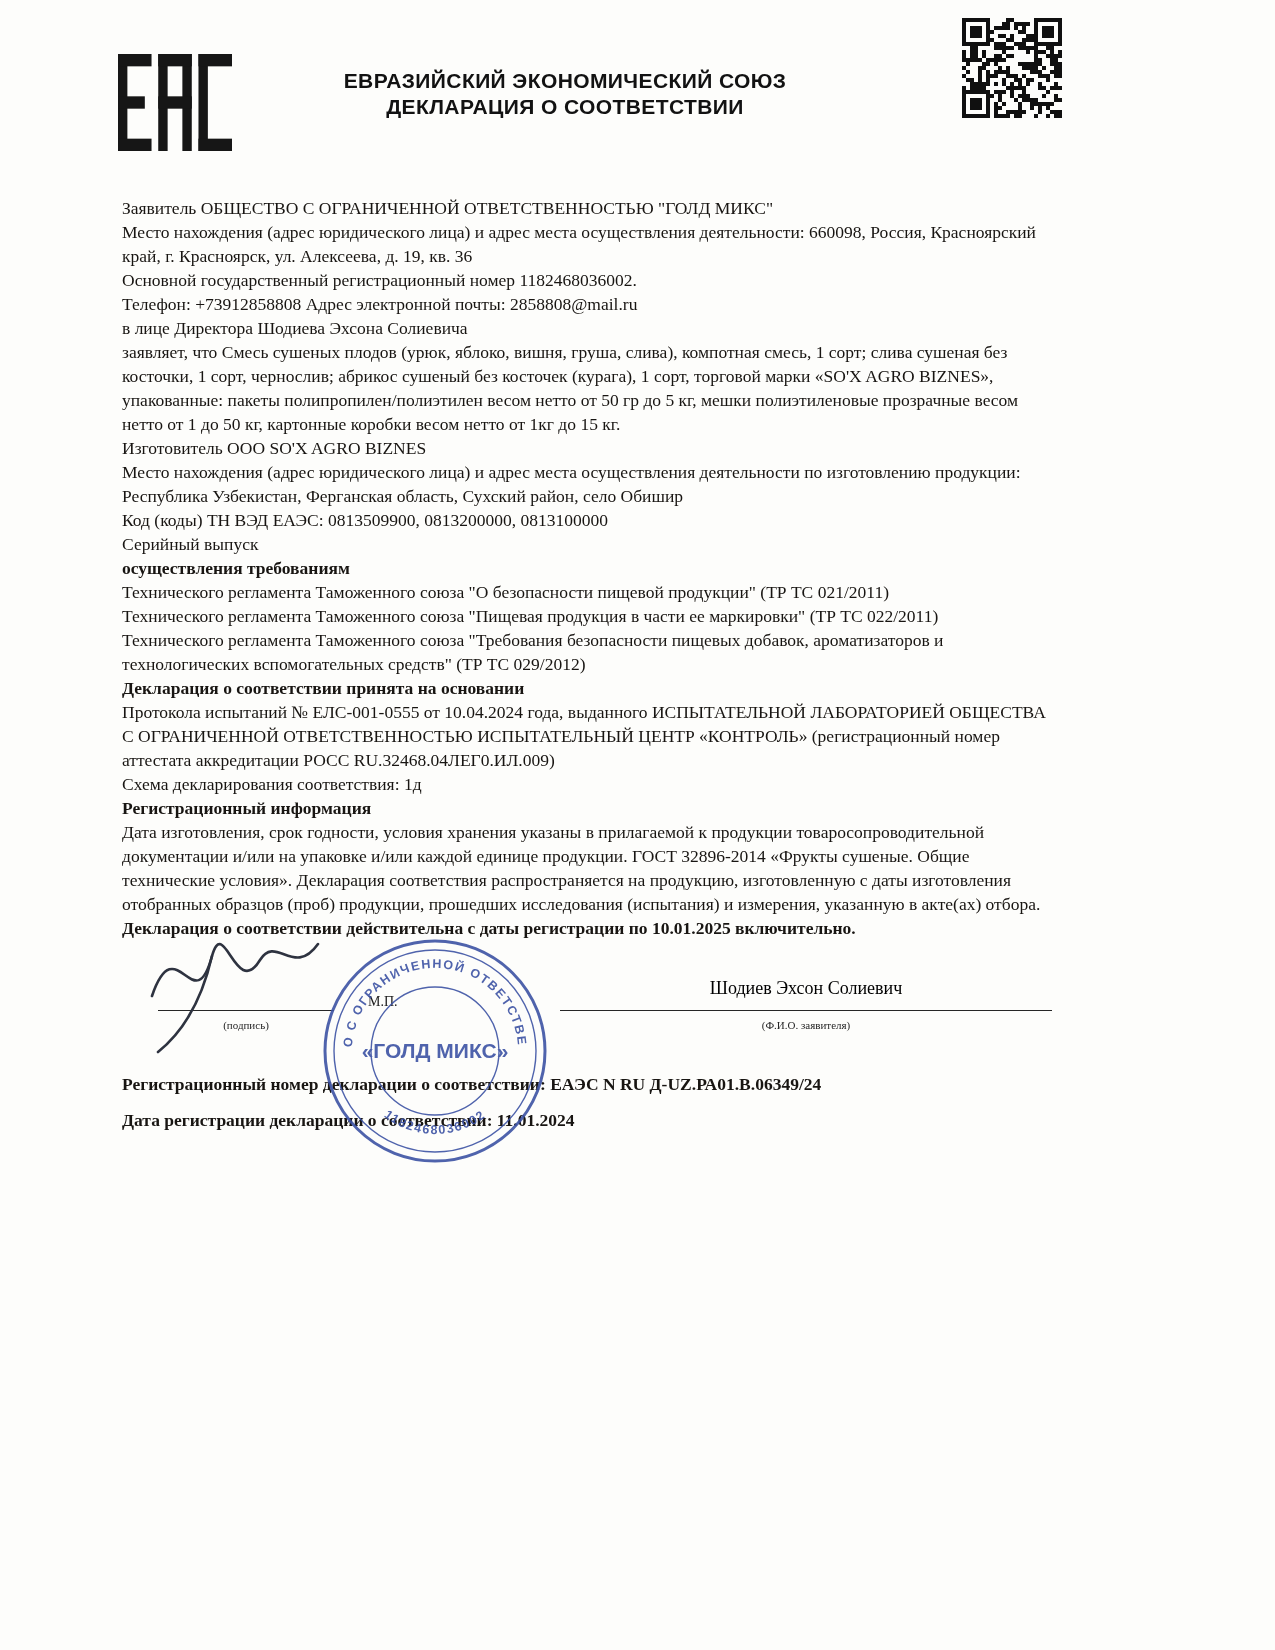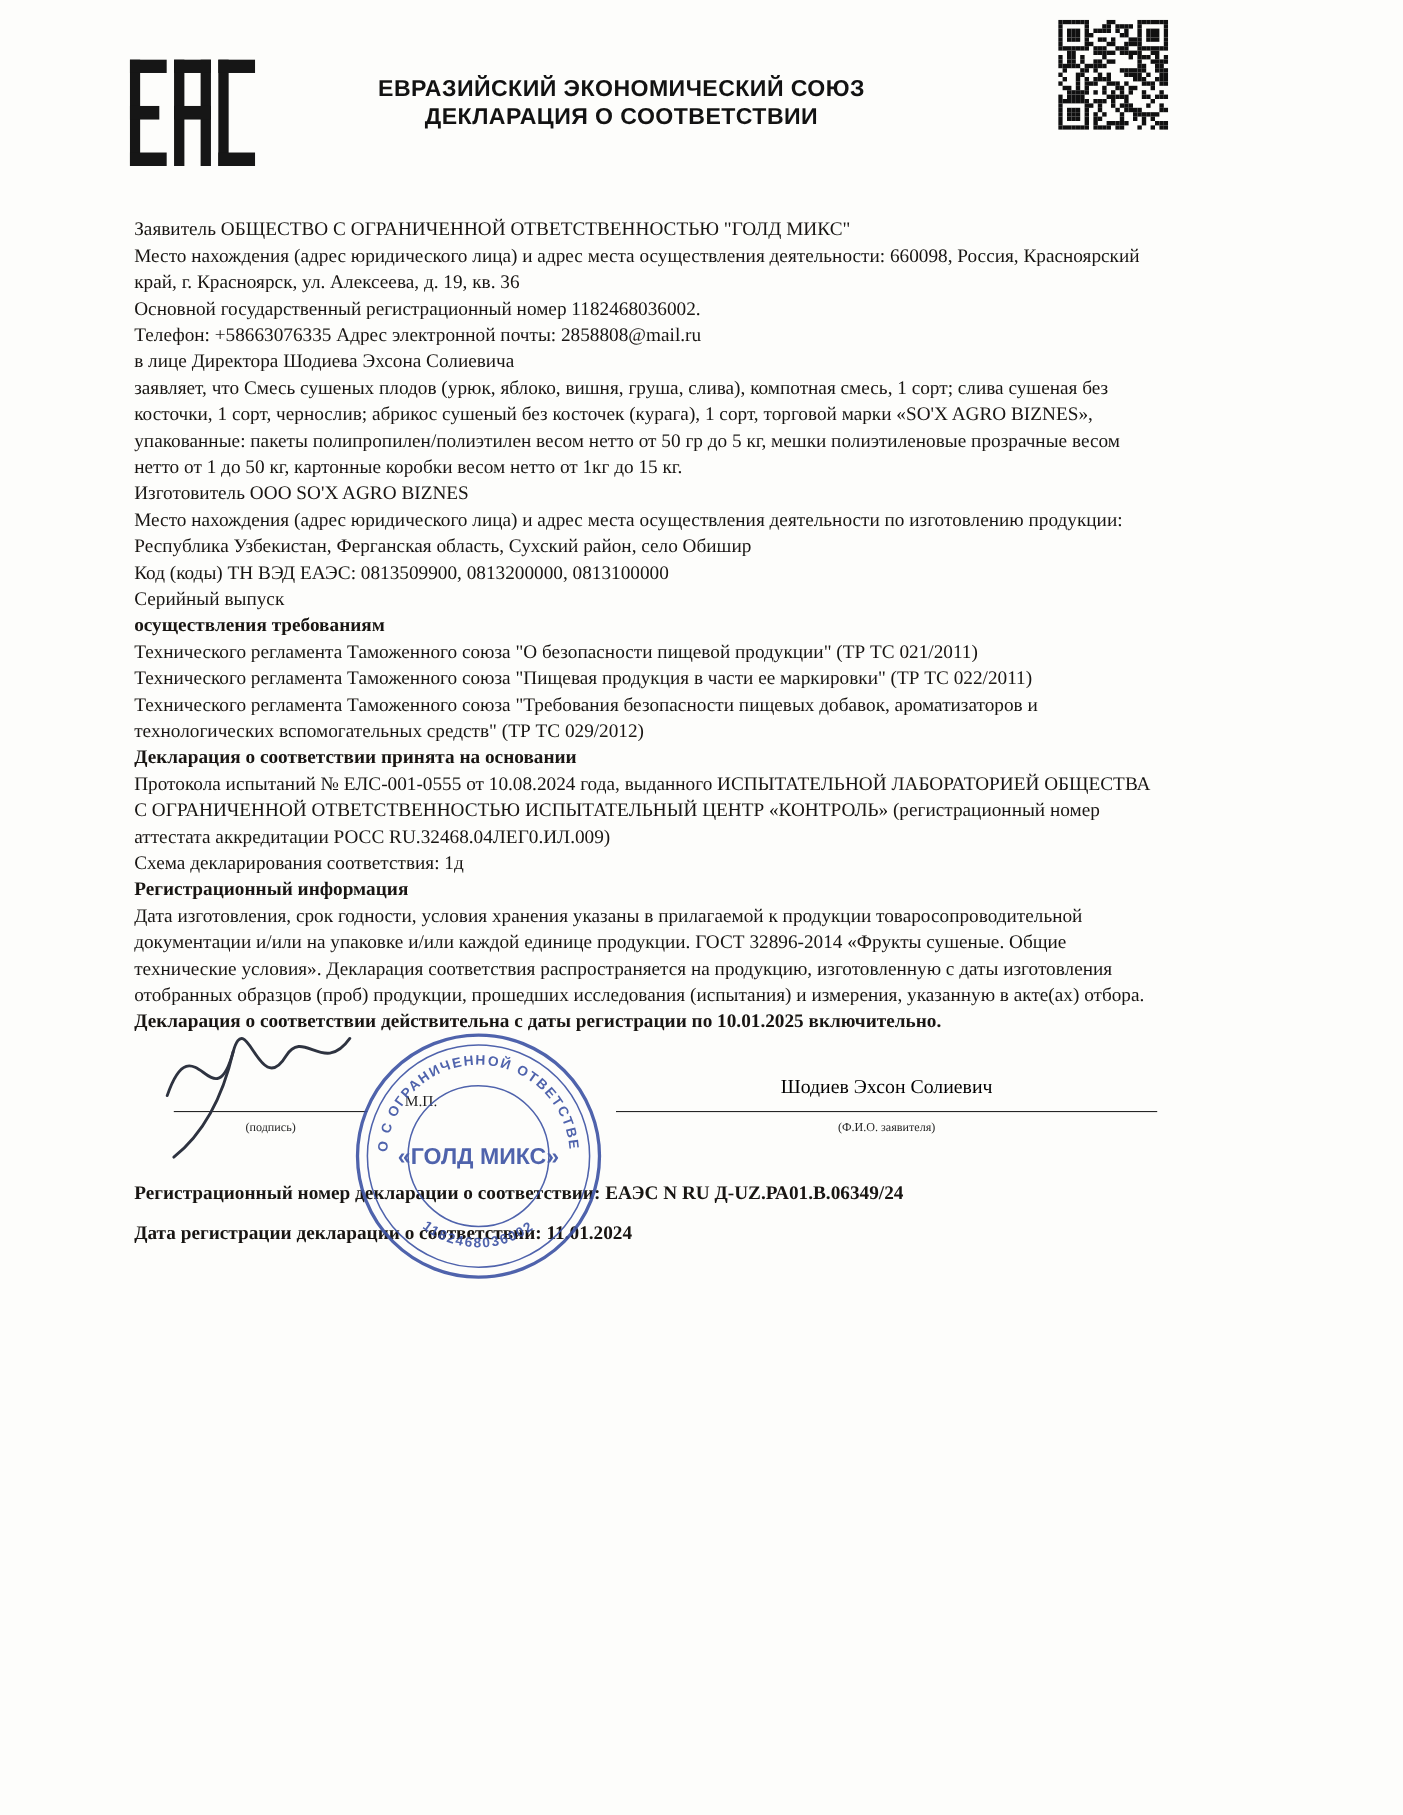--- a/index.html
+++ b/index.html
@@ -418,38 +418,38 @@
       <rect x="92" y="96" width="4" height="4"></rect>
       <rect x="96" y="96" width="4" height="4"></rect>
     </svg>
 
   <div class="doc">
 
     <p><span class="lead">Заявитель</span> <span>ОБЩЕСТВО С ОГРАНИЧЕННОЙ  ОТВЕТСТВЕННОСТЬЮ "ГОЛД МИКС"</span></p>
 
     <p>Место нахождения (адрес юридического лица) и адрес места осуществления деятельности: 660098, Россия,  Красноярский край, г. Красноярск, ул. Алексеева, д. 19, кв. 36</p>
     <p>Основной государственный регистрационный номер 1182468036002.</p>
-    <p>Телефон: +58663076335 Адрес электронной почты: 2858808@mail.ru</p>
+    <p>Телефон: +73912858808 Адрес электронной почты: 2858808@mail.ru</p>
 
     <p><span class="lead">в лице</span> <span>Директора Шодиева Эхсона Солиевича</span></p>
 
     <p><span class="lead">заявляет, что</span> <span>Смесь сушеных плодов (урюк, яблоко, вишня, груша, слива), компотная смесь, 1 сорт; слива сушеная без косточки, 1 сорт, чернослив; абрикос сушеный без косточек (курага), 1 сорт, торговой марки «SO'X AGRO BIZNES», упакованные: пакеты полипропилен/полиэтилен весом нетто от 50 гр до 5 кг, мешки полиэтиленовые прозрачные весом нетто от 1 до 50 кг, картонные коробки весом нетто от 1кг до 15 кг.</span></p>
 
     <p>Изготовитель ООО SO'X AGRO BIZNES</p>
     <p>Место нахождения (адрес юридического лица) и адрес места осуществления деятельности по изготовлению продукции: Республика Узбекистан, Ферганская область,  Сухский район, село Обишир</p>
     <p>Код (коды) ТН ВЭД ЕАЭС: 0813509900, 0813200000, 0813100000</p>
     <p>Серийный выпуск</p>
 
     <p class="boldline">осуществления требованиям</p>
     <p>Технического регламента Таможенного союза "О безопасности пищевой продукции" (ТР ТС 021/2011)</p>
     <p>Технического регламента Таможенного союза "Пищевая продукция в части ее маркировки" (ТР ТС 022/2011)</p>
     <p>Технического регламента Таможенного союза "Требования безопасности пищевых добавок, ароматизаторов и технологических вспомогательных средств" (ТР ТС 029/2012)</p>
 
     <p class="boldline">Декларация о соответствии принята на основании</p>
-    <p>Протокола испытаний № ЕЛС-001-0555 от 10.08.2024 года, выданного ИСПЫТАТЕЛЬНОЙ ЛАБОРАТОРИЕЙ  ОБЩЕСТВА С ОГРАНИЧЕННОЙ  ОТВЕТСТВЕННОСТЬЮ ИСПЫТАТЕЛЬНЫЙ ЦЕНТР «КОНТРОЛЬ»  (регистрационный номер аттестата аккредитации РОСС RU.32468.04ЛЕГ0.ИЛ.009)</p>
+    <p>Протокола испытаний № ЕЛС-001-0555 от 10.04.2024 года, выданного ИСПЫТАТЕЛЬНОЙ ЛАБОРАТОРИЕЙ  ОБЩЕСТВА С ОГРАНИЧЕННОЙ  ОТВЕТСТВЕННОСТЬЮ ИСПЫТАТЕЛЬНЫЙ ЦЕНТР «КОНТРОЛЬ»  (регистрационный номер аттестата аккредитации РОСС RU.32468.04ЛЕГ0.ИЛ.009)</p>
     <p>Схема декларирования соответствия: 1д</p>
 
     <p class="boldline">Регистрационный информация</p>
     <p>Дата изготовления, срок годности, условия хранения указаны в прилагаемой к продукции товаросопроводительной документации и/или на упаковке и/или каждой единице продукции. ГОСТ 32896-2014 «Фрукты сушеные. Общие технические условия». Декларация соответствия распространяется на продукцию, изготовленную с даты изготовления отобранных образцов (проб) продукции, прошедших исследования (испытания) и измерения, указанную в акте(ах) отбора.</p>
 
     <p class="boldline">Декларация о соответствии действительна с даты регистрации по 10.01.2025 включительно.</p>
 
     <div class="sig-area">
 
       <svg class="sig-svg" viewBox="0 0 190 160" aria-hidden="true">

